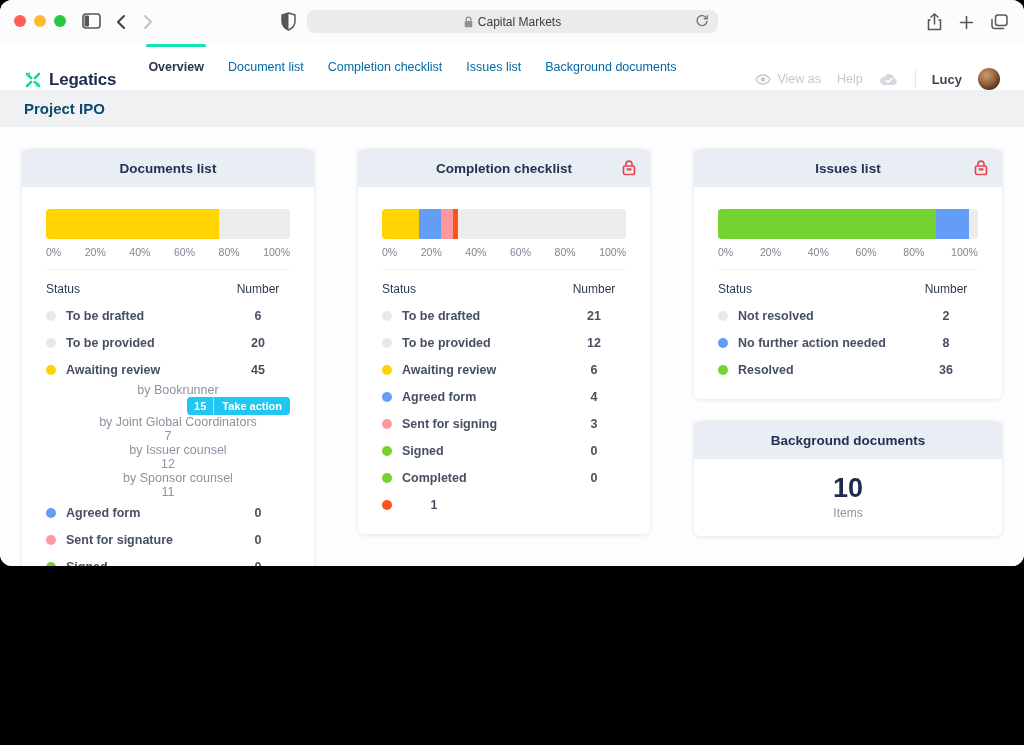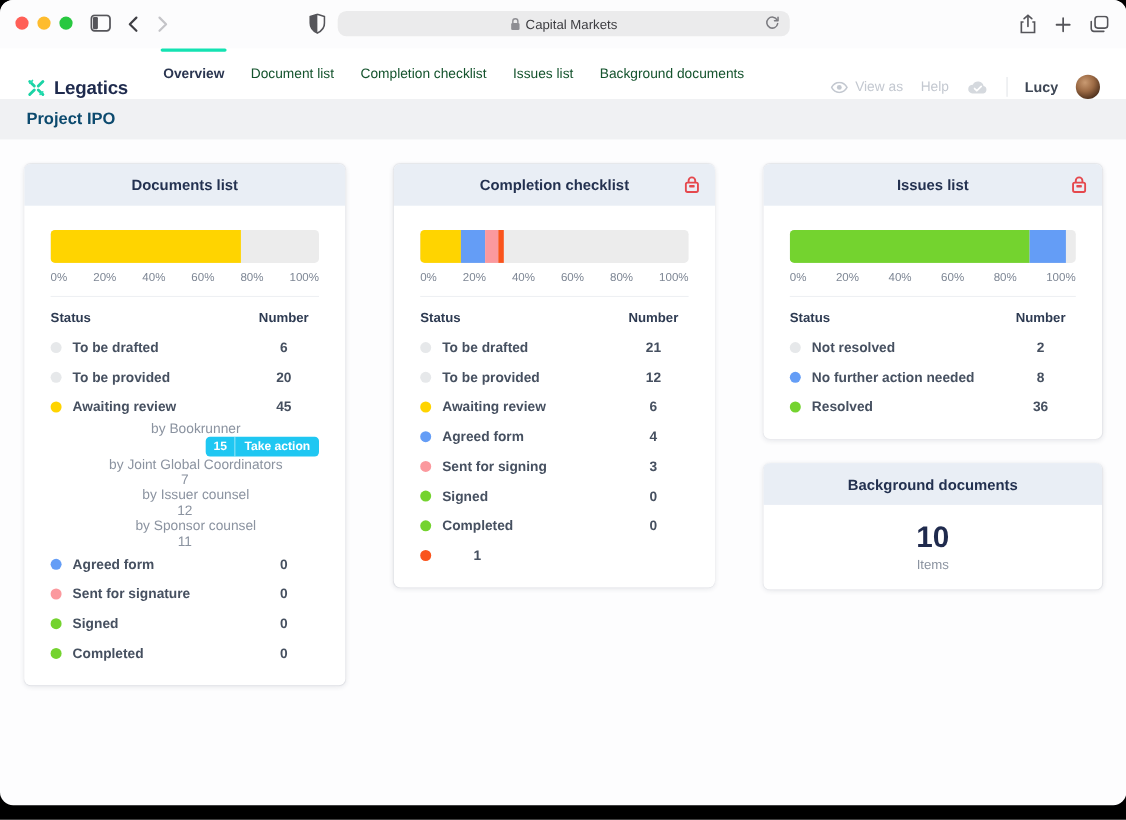--- a/index.html
+++ b/index.html
@@ -1,17 +1,17 @@
 <!DOCTYPE html>
 <html><head>
 <meta charset="utf-8">
 <style>
   * { margin:0; padding:0; box-sizing:border-box; }
   html,body { width:1024px; height:745px; background:#000; font-family:"Liberation Sans", sans-serif; }
-  .window { position:relative; width:1024px; height:732px; border-radius:12px; overflow:hidden; background:#fdfdfe; }
+  .window { position:relative; width:1024px; height:566px; border-radius:12px; overflow:hidden; background:#fdfdfe; }
 
   
   .chrome { position:relative; height:44px; background:#fcfcfd; }
   .traffic { position:absolute; top:15px; left:14px; display:flex; gap:8px; }
   .traffic span { width:12px; height:12px; border-radius:50%; display:block; }
   .chrome-icon { position:absolute; color:#55555a; display:flex; align-items:center; justify-content:center; }
   .sidebar-toggle { top:13px; left:82px; }
   .nav-back { top:14px; left:115px; }
   .nav-fwd  { top:14px; left:143px; }
   .shield   { top:12px; left:281px; }
@@ -20,21 +20,21 @@
   .url-text { font-size:12px; color:#3c3c40; display:flex; align-items:center; gap:5px; font-weight:500;}
   .reload { position:absolute; right:9px; top:4px; }
   .chrome-right { position:absolute; top:13px; right:16px; display:flex; gap:17px; align-items:center; }
 
   
   .appnav { position:relative; height:46px; background:#ffffff; display:flex; align-items:flex-end; padding:0 24px; }
   .brand { display:flex; align-items:center; gap:7px; margin-right:20px; }
   .brand-name { font-size:17px; font-weight:800; color:#1e2a4d; letter-spacing:-0.2px; }
   .nav-items { display:flex; height:100%; align-items:center; }
   .nav-item { position:relative; height:100%; display:flex; align-items:center; padding:0 12px;
-              font-size:12.5px; color:#14532d; cursor:pointer; white-space:nowrap; }
+              font-size:12.5px; color:#0369a1; cursor:pointer; white-space:nowrap; }
   .nav-item.active { color:#2a3550; font-weight:700; }
   .nav-item.active .active-bar { position:absolute; top:0; left:10px; right:10px; height:3px;
               background:#14e2b2; border-radius:2px; }
   .appnav-right { margin-left:auto; display:flex; align-items:center; gap:16px; }
   .nav-util { display:flex; align-items:center; gap:6px; font-size:12.5px; color:#c3c8d0; cursor:pointer; }
   .v-div { width:1px; height:18px; background:#e3e6ea; }
   .user-name { font-size:13px; color:#3d4654; font-weight:600; }
   .avatar { width:22px; height:22px; border-radius:50%;
             background:radial-gradient(circle at 38% 32%, #c99a72 0%, #9c6a44 40%, #53341f 75%, #2e2019 100%); }
 
@@ -51,21 +51,21 @@
   .card-lock { position:absolute; right:14px; top:11px; }
 
   .bar-wrap { padding:22px 24px 0; }
   .bar { height:30px; border-radius:4px; background:#ececec; display:flex; overflow:hidden; }
   .bar .seg { height:100%; }
   .axis { display:flex; justify-content:space-between; padding:7px 24px 11px; font-size:10.5px; color:#7d8694; }
   .tbl-divider { border-top:1px solid #eef0f3; margin:0 24px; }
 
   .tbl { padding:12px 24px 16px; }
   .thead { display:flex; justify-content:space-between; align-items:flex-start; font-size:12px;
-           font-weight:700; color:#2e3b52; margin-bottom:6px; }
+           font-weight:400; color:#2e3b52; margin-bottom:6px; }
   .thead .num-col { width:64px; text-align:center; }
   .row { display:flex; align-items:center; min-height:27px; }
   .row.sub { min-height:20px;flex-direction:column; }
   .dot { width:10px; height:10px; border-radius:50%; margin-right:10px; flex:none; }
   .row .label { font-size:12.5px; color:#465060; font-weight:600; flex:1; }
   .row.sub .label { color:#8b93a0; font-weight:400; padding-left:20px; }
   .row .num { width:64px; text-align:center; font-size:12.5px; color:#465060; font-weight:600; }
   .row.sub .num { color:#8b93a0; font-weight:400; }
   .badge { display:flex; align-items:stretch; border-radius:4px; overflow:hidden; color:#fff;
            font-size:11px; font-weight:700; cursor:pointer; margin-left:auto; }

